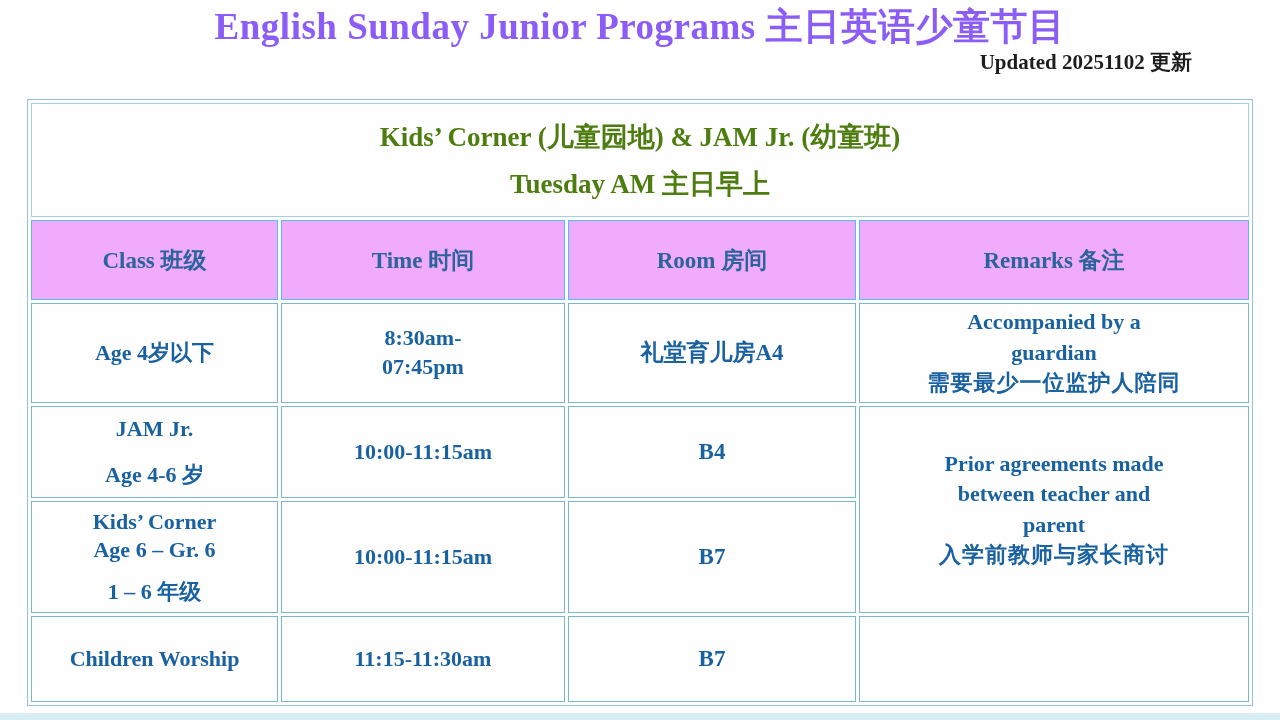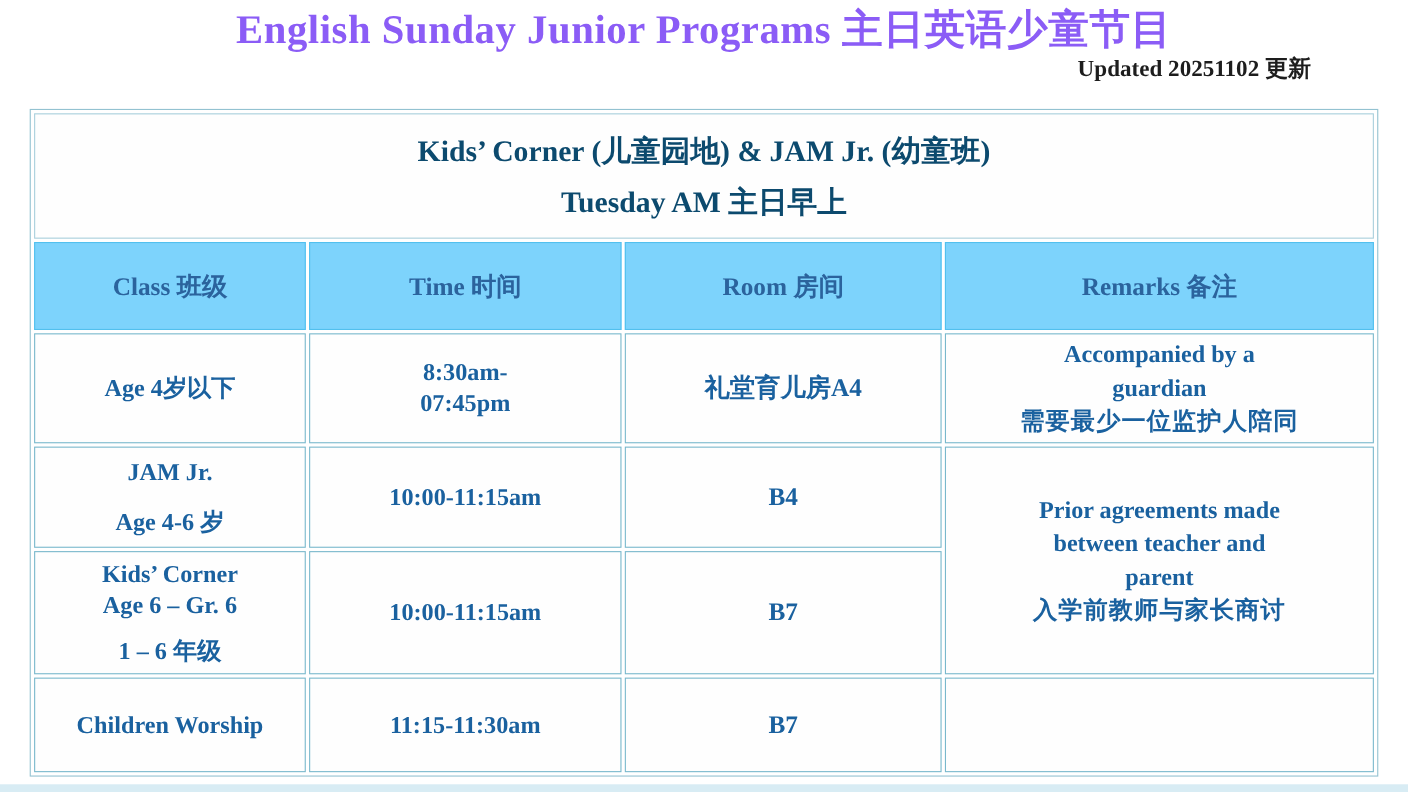--- a/index.html
+++ b/index.html
@@ -41,27 +41,27 @@
     vertical-align: middle;
     text-align: center;
     padding: 2px 6px;
   }
 
   .section-cell {
     height: 114px;
     border: 1px solid #a8cfdc;
     background: #fefefe;
     font-size: 27px;
-    color: #0c4a6e;
+    color: #4d7c0f;
   }
   .section-cell .line2 { margin-top: 11px; }
 
   .head-row th {
     height: 80px;
-    background: #7dd3fc;
+    background: #f0abfc;
     border: 1px solid #52c0ee;
     font-size: 23px;
     color: #2b639d;
   }
 
   .data-cell {
     border: 1px solid #79b8cc;
     background: #fefefe;
     font-size: 22px;
     line-height: 1.3;

